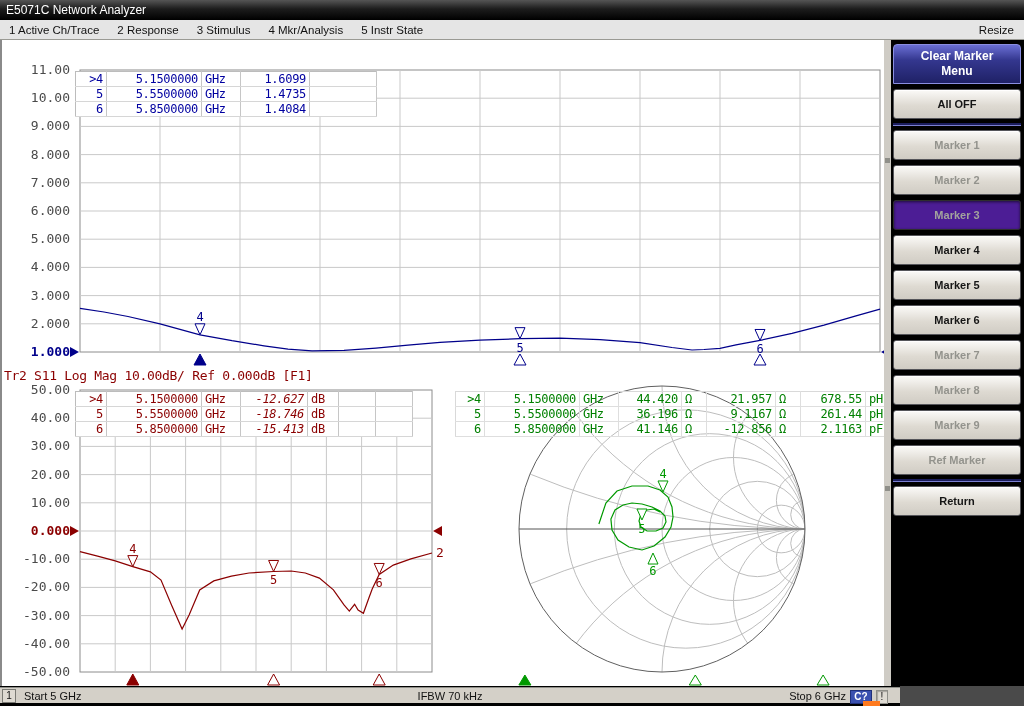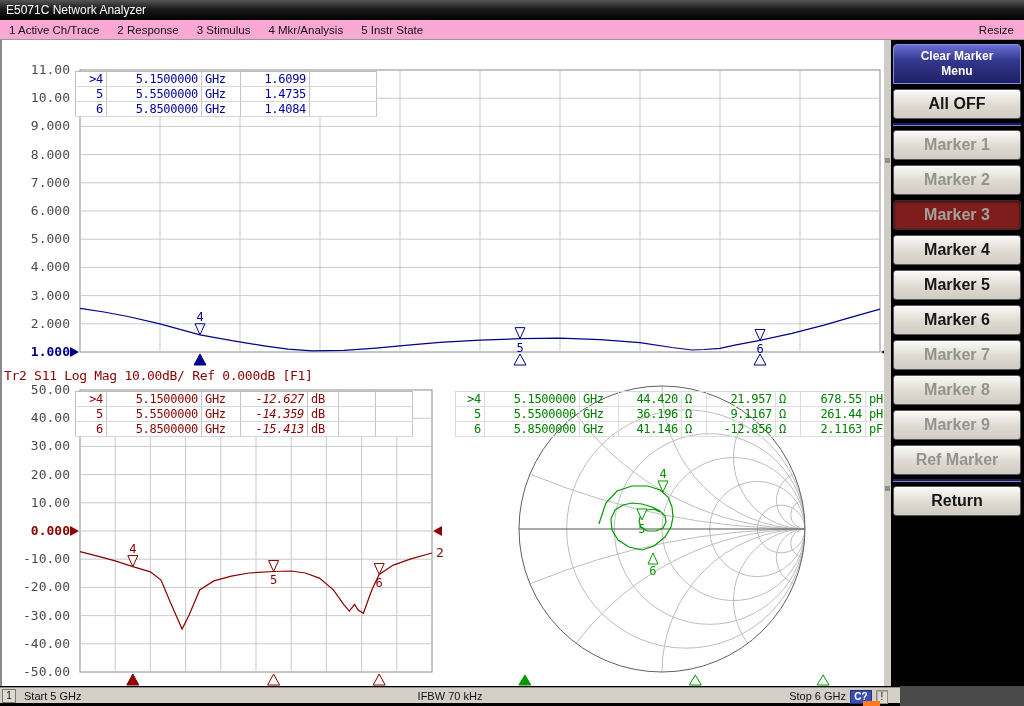--- a/index.html
+++ b/index.html
@@ -1,21 +1,21 @@
 <!DOCTYPE html>
 <html><head>
 <meta charset="utf-8">
 <style>
   html,body{margin:0;padding:0;}
   #app{position:relative;width:1024px;height:706px;background:#000;overflow:hidden;
        font-family:"Liberation Sans",sans-serif;}
   .titlebar{position:absolute;left:0;top:0;width:1024px;height:20px;
     background:linear-gradient(180deg,#555 0%,#1c1c1c 45%,#000 100%);
     color:#fff;font-size:12px;line-height:20px;padding-left:6px;box-sizing:border-box;}
-  .menubar{position:absolute;left:0;top:20px;width:1024px;height:20px;background:#f9a8d4;
+  .menubar{position:absolute;left:0;top:20px;width:1024px;height:20px;background:#e5e5e5;
     border-bottom:1px solid #9a9a94;box-sizing:border-box;display:flex;align-items:center;
     font-size:11.5px;color:#111;}
   .menubar .mitem{padding:0 9px;white-space:nowrap;}
   .menubar .spacer{flex:1;}
   .menubar .resize{padding:0 10px;}
   .main{position:absolute;left:0;top:40px;width:884px;height:646px;background:#fff;
     border-left:2px solid #8a8a8a;box-sizing:border-box;}
   svg{position:absolute;}
   svg text{font-family:"DejaVu Sans Mono",monospace;}
   .trhdr{position:absolute;font-family:"DejaVu Sans Mono",monospace;font-size:13px;
@@ -53,23 +53,23 @@
   .gutter .tick{position:absolute;left:1px;width:5px;height:5px;background:#8f8f89;}
   .sidebar{position:absolute;left:891px;top:40px;width:133px;height:646px;background:#000;}
   .skstack{position:absolute;left:2px;top:4px;width:128px;display:flex;flex-direction:column;}
   .skhdr{height:38px;border:1px solid #8a8ee0;border-radius:4px 4px 0 0;
     background:linear-gradient(180deg,#6a6fd4 0%,#34378f 40%,#1f2166 100%);
     color:#fff;font-size:12px;font-weight:bold;display:flex;flex-direction:column;
     align-items:center;justify-content:center;line-height:15px;}
   .btn{height:28px;margin-top:5px;border:1px solid #55555a;border-radius:3px;
     background:linear-gradient(180deg,#fbfaf8 0%,#dedad2 55%,#d0ccc4 100%);
     box-shadow:inset 0 1px 0 rgba(255,255,255,.85);
-    color:#161616;font-size:16px;font-weight:bold;display:flex;align-items:center;justify-content:center;}
+    color:#161616;font-size:11px;font-weight:bold;display:flex;align-items:center;justify-content:center;}
   .btn.state-disabled{color:#93938d;}
-  .btn.state-pressed{background:#7f1d1d;border-color:#2e2e2e;color:#a3a39d;
+  .btn.state-pressed{background:#4c1d95;border-color:#2e2e2e;color:#a3a39d;
     box-shadow:inset 0 1px 3px rgba(0,0,0,.6);}
   .sksep{height:2px;margin-top:4px;background:#1b1d5c;box-shadow:0 1px 0 #7a7fd0;}
   .bottom{position:absolute;left:0;top:686px;width:1024px;height:20px;background:#000;}
   .statusbar{position:absolute;left:0;top:1px;width:900px;height:16px;background:#d4d0c8;
     border-top:1px solid #8f8f89;box-sizing:border-box;display:flex;align-items:center;
     font-size:11px;color:#111;}
   .chanbox{width:12px;height:12px;border:1px solid #7a7a74;background:#dedad2;margin-left:2px;
     font-size:10px;line-height:12px;text-align:center;}
   .sb-start{margin-left:8px;}
   .sb-center{position:absolute;left:0;width:900px;text-align:center;}
@@ -261,21 +261,21 @@
         <div class="cell unit">GHz</div>
         <div class="cell">-12.627</div>
         <div class="cell unit">dB</div>
         <div class="cell"></div>
         <div class="cell"></div>
       </div>
       <div class="trow">
         <div class="cell">5</div>
         <div class="cell">5.5500000</div>
         <div class="cell unit">GHz</div>
-        <div class="cell">-14.359</div>
+        <div class="cell">-18.746</div>
         <div class="cell unit">dB</div>
         <div class="cell"></div>
         <div class="cell"></div>
       </div>
       <div class="trow">
         <div class="cell">6</div>
         <div class="cell">5.8500000</div>
         <div class="cell unit">GHz</div>
         <div class="cell">-15.413</div>
         <div class="cell unit">dB</div>

